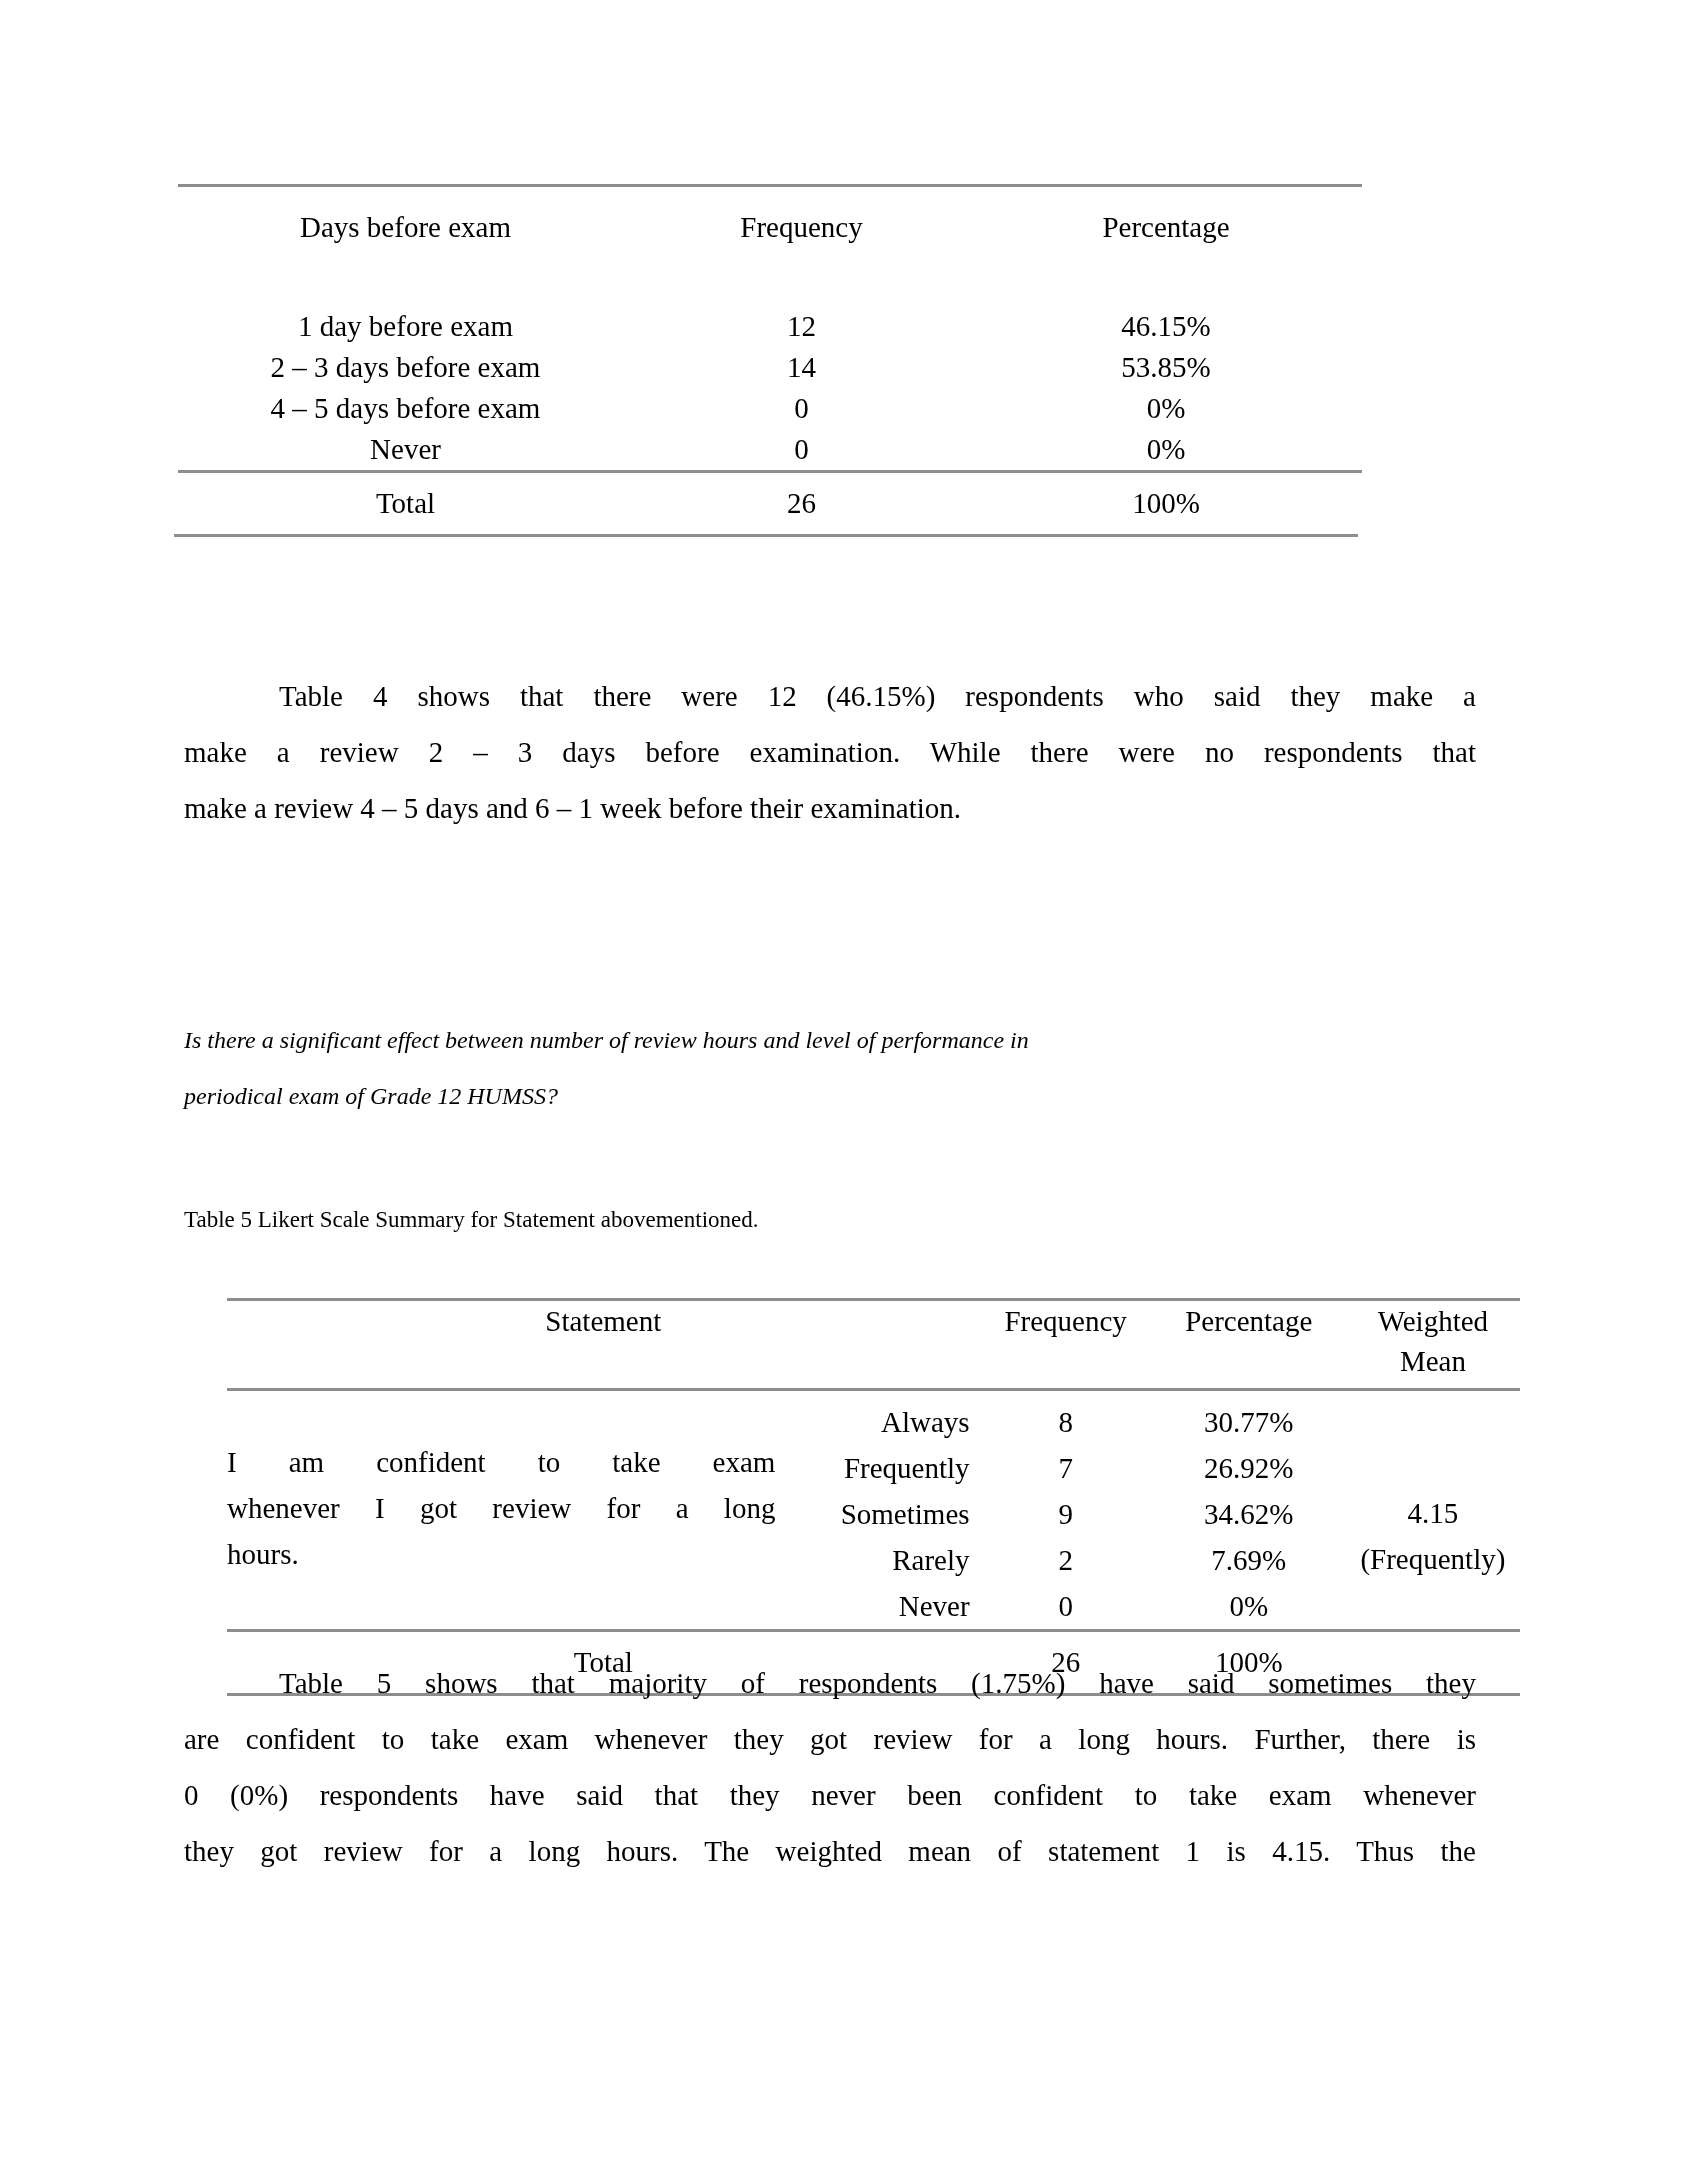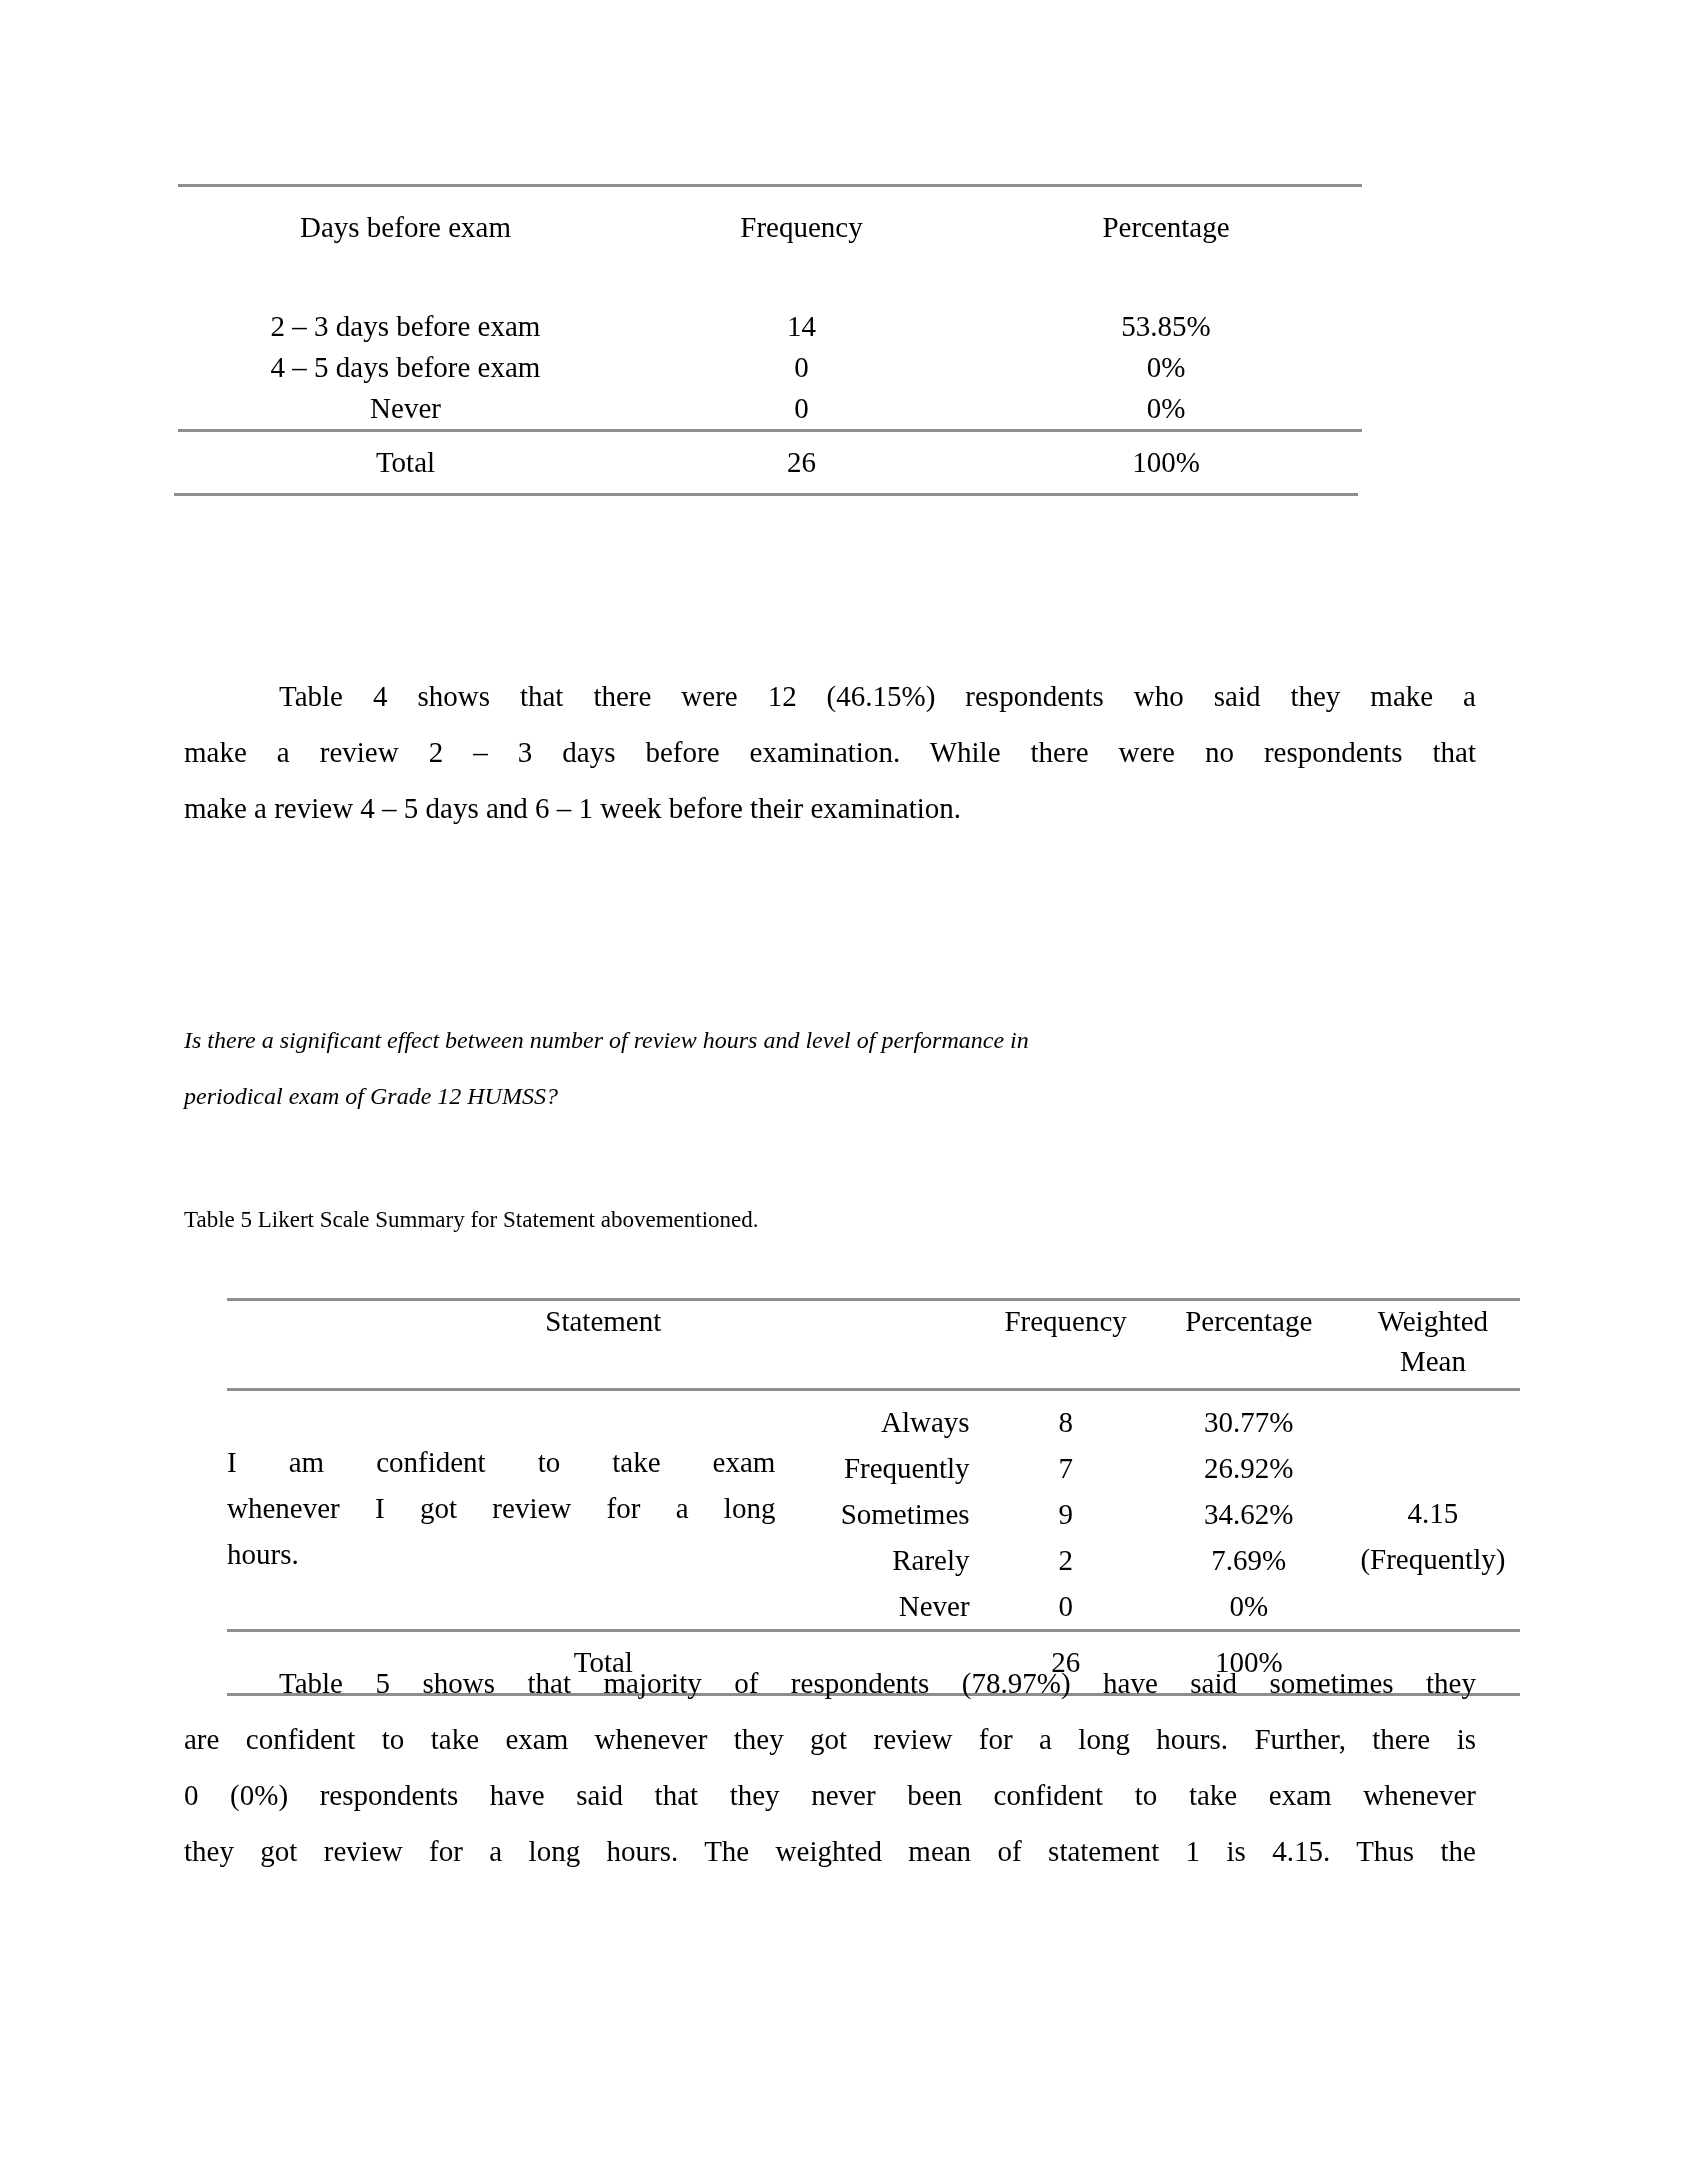--- a/index.html
+++ b/index.html
@@ -190,20 +190,25 @@
           <td>Days before exam</td>
           <td>Frequency</td>
           <td>Percentage</td>
         </tr>
         <tr class="t4-gap">
             <td></td>
             <td></td>
             <td></td>
           </tr>
         <tr class="t4-row">
+          <td>1 day before exam</td>
+          <td>12</td>
+          <td>46.15%</td>
+        </tr>
+        <tr class="t4-row">
           <td>2 – 3 days before exam</td>
           <td>14</td>
           <td>53.85%</td>
         </tr>
         <tr class="t4-row">
           <td>4 – 5 days before exam</td>
           <td>0</td>
           <td>0%</td>
         </tr>
         <tr class="t4-row">
@@ -322,20 +327,20 @@
           <td>26</td>
           <td>100%</td>
           <td></td>
         </tr>
       </tbody>
     </table>
     <div class="rule-bot"></div>
   </div>
 
   <div class="para2 body-text">
-    <div style="text-align:justify;text-align-last:justify;"><span class="indent"></span><span>Table 5 shows that majority of respondents (78.97%) have said sometimes they</span></div>
+    <div style="text-align:justify;text-align-last:justify;"><span class="indent"></span><span>Table 5 shows that majority of respondents (1.75%) have said sometimes they</span></div>
     <div style="text-align:justify;text-align-last:justify;"><span>are confident to take exam whenever they got review for a long hours. Further, there is</span></div>
     <div style="text-align:justify;text-align-last:justify;"><span>0 (0%) respondents have said that they never been confident to take exam whenever</span></div>
     <div style="text-align:justify;text-align-last:justify;"><span>they got review for a long hours. The weighted mean of statement 1 is 4.15. Thus the</span></div>
   </div>
 
 </div>
 
 
 </body></html>

